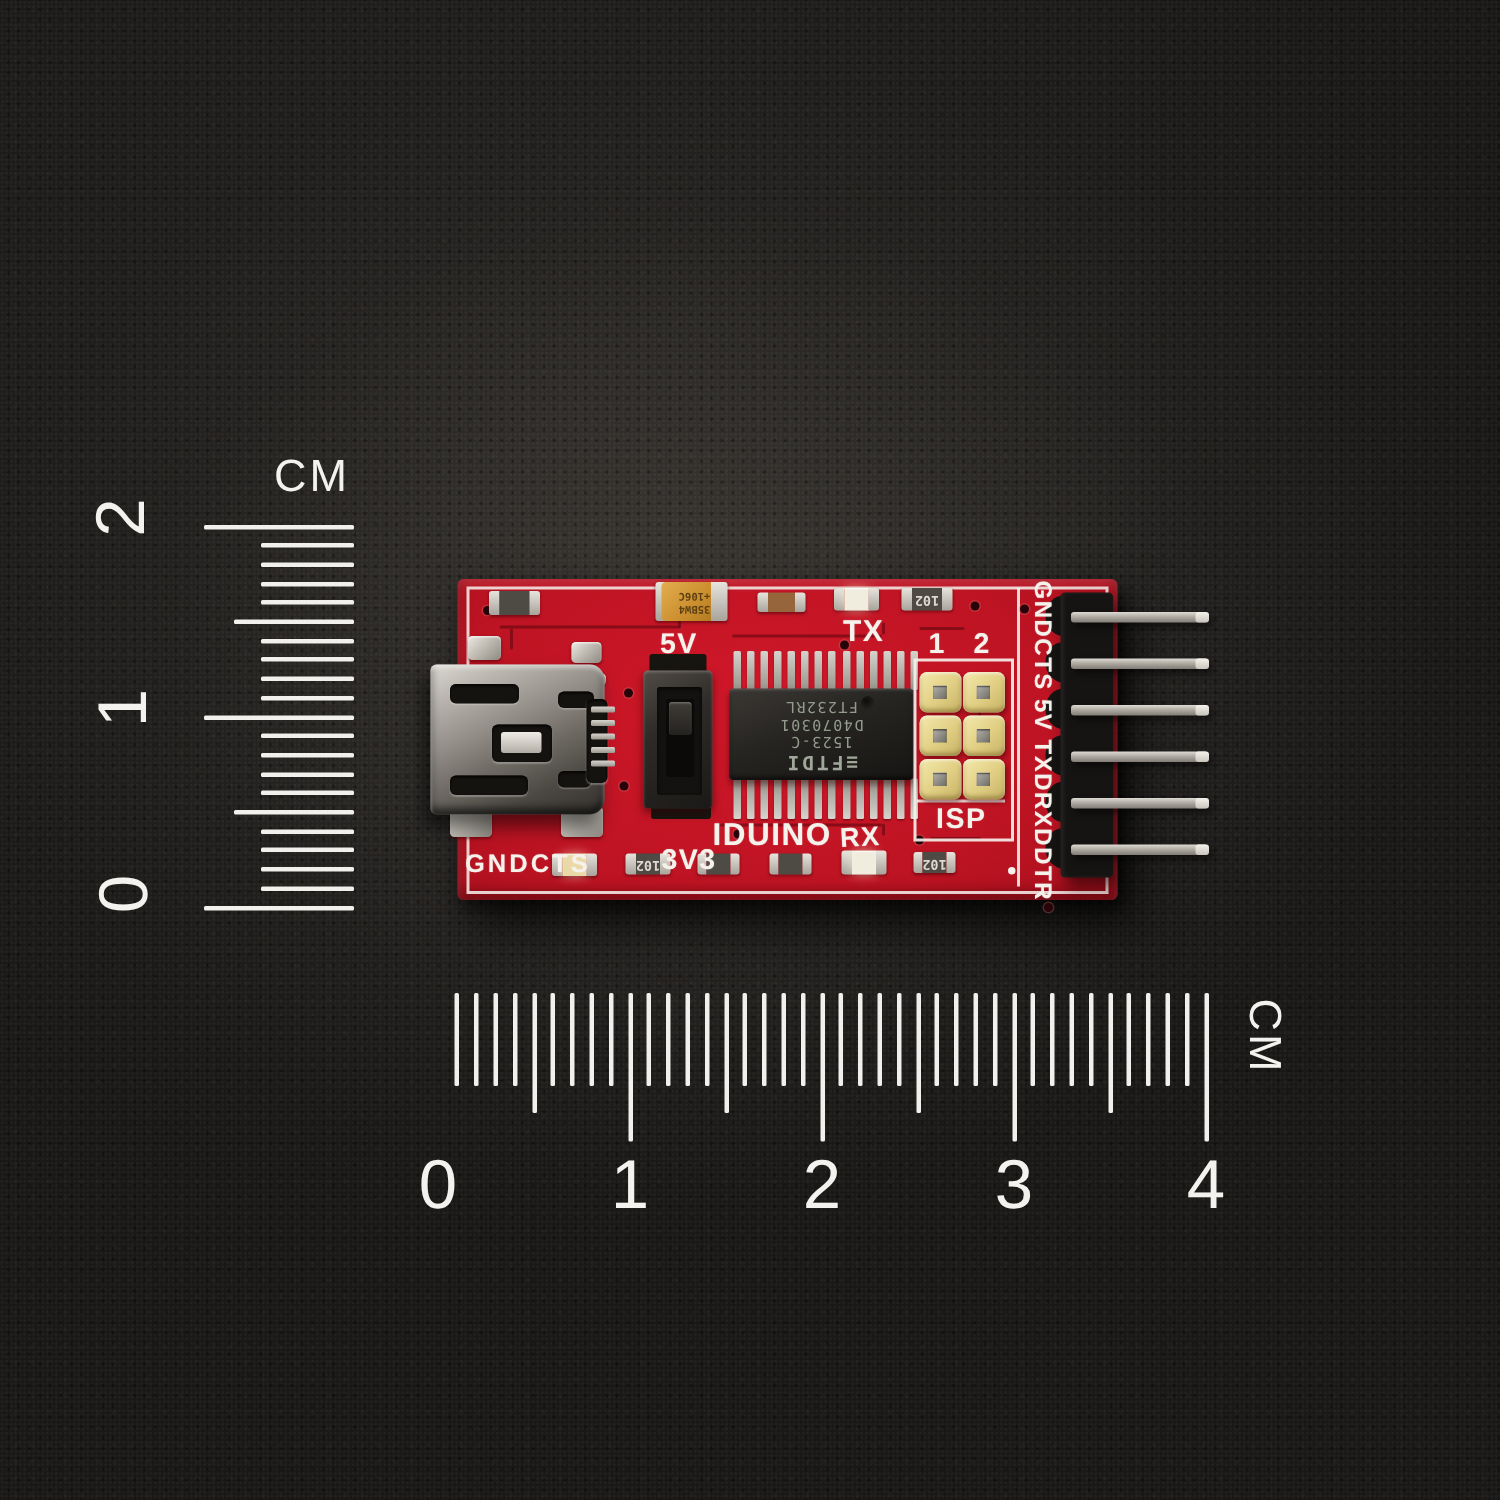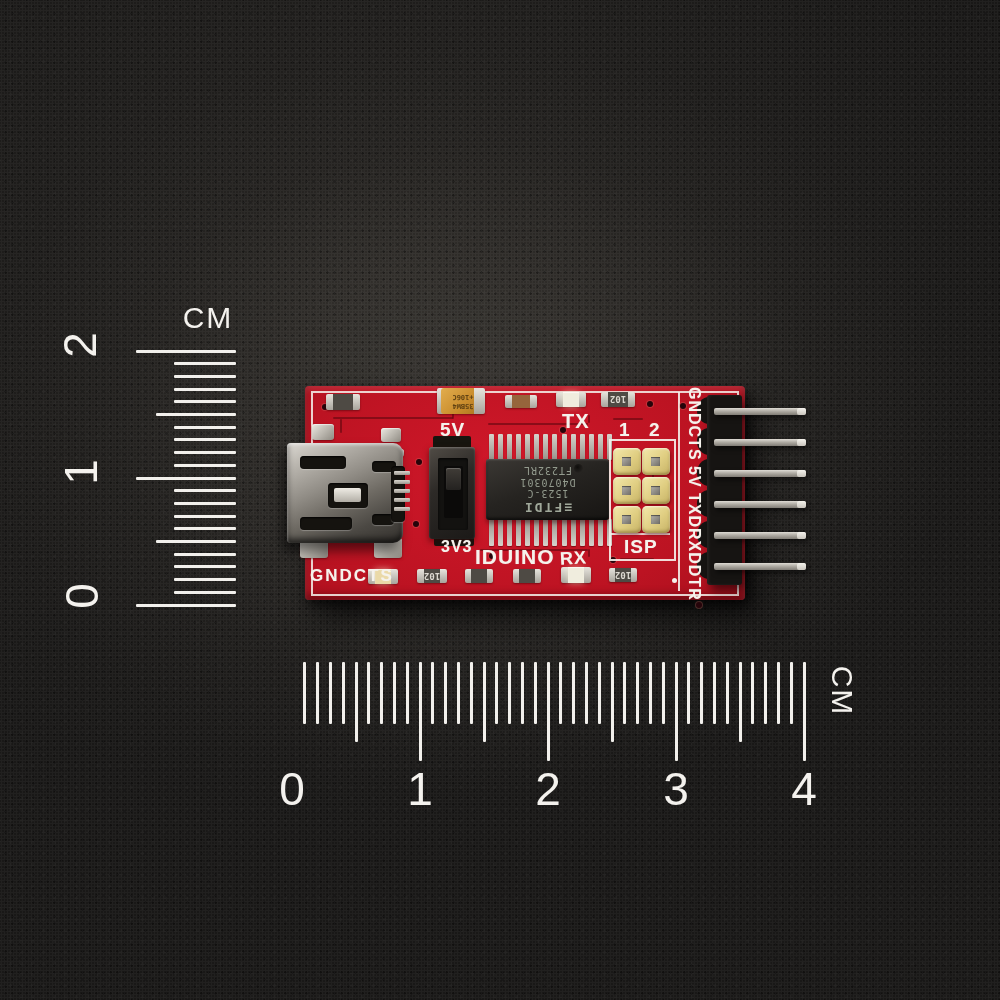--- a/index.html
+++ b/index.html
@@ -397,21 +397,21 @@
       </div>
     </div>
 
   <div class="abs" style="left:444px;top:390px;width:38px;height:22px;transform:rotate(180deg);display:flex;flex-direction:column;align-items:center;justify-content:center;color:#5e4012;font-family:'DejaVu Sans Mono',monospace;font-size:7px;font-weight:bold;line-height:1.25;">
     <div>35BW4</div>
     <div>+106C</div>
   </div>
 
   <div class="silk" style="left:310px;top:566px;font-size:17px;letter-spacing:2px;">GNDCTS</div>
   <div class="silk" style="left:440px;top:419px;font-size:19px;">5V</div>
-  <div class="silk" style="left:441px;top:538px;font-size:16px;">3V3</div>
+  <div class="silk" style="left:441px;top:563px;font-size:19px;">3V3</div>
   <div class="silk" style="left:562px;top:410px;font-size:20px;">TX</div>
   <div class="silk" style="left:560px;top:548px;font-size:18px;transform:rotate(-3deg);">RX</div>
   <div class="silk" style="left:475px;top:545px;font-size:21px;letter-spacing:1px;">IDUINO</div>
   <div class="silk" style="left:619px;top:419px;font-size:19px;">1</div>
   <div class="silk" style="left:649px;top:419px;font-size:19px;">2</div>
   <div class="silk" style="left:624px;top:536px;font-size:19px;letter-spacing:1px;">ISP</div>
   <div class="silk" style="left:591px;top:481px;width:206px;height:18px;font-size:16px;letter-spacing:1px;text-align:center;transform:rotate(90deg);line-height:18px;">GNDCTS 5V TXDRXDDTR</div>
   <div class="abs" style="left:672px;top:578px;width:5px;height:5px;border-radius:50%;background:#f5f2ec;"></div>
 </div>
 

